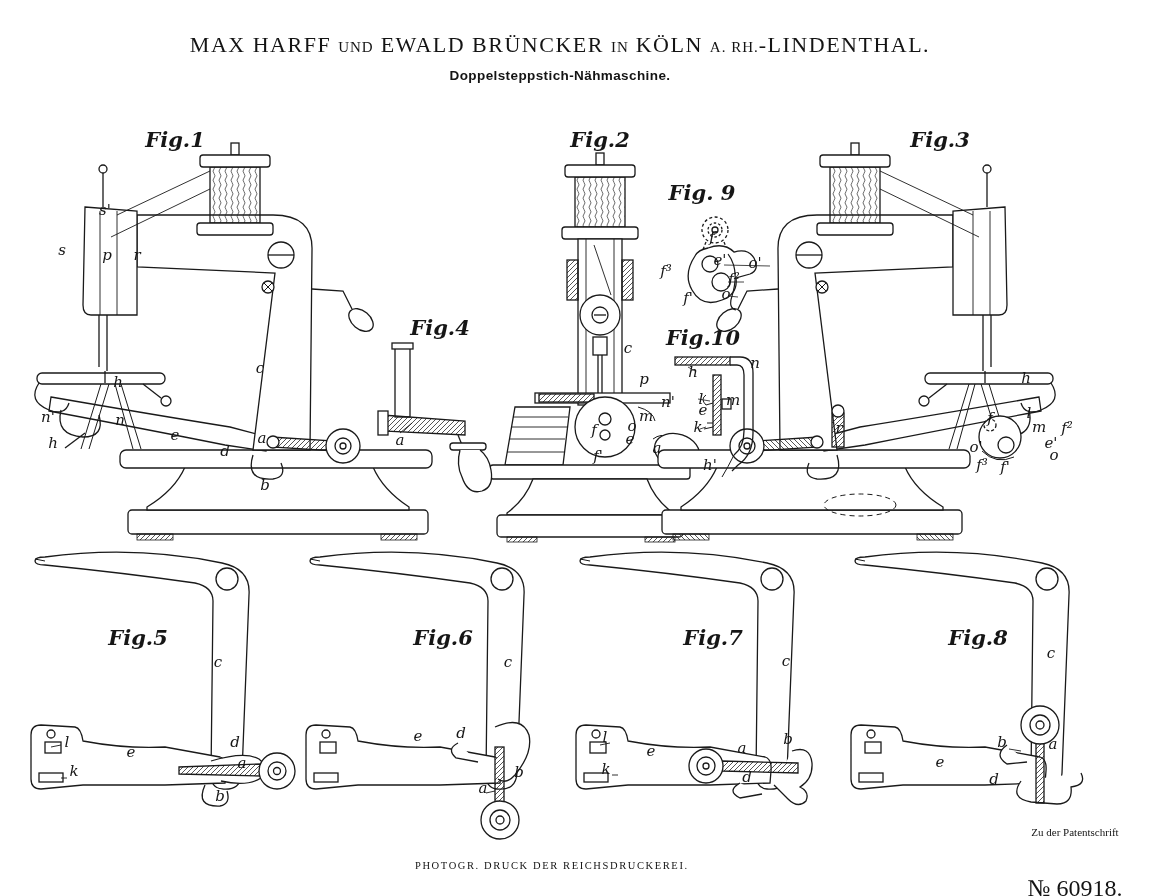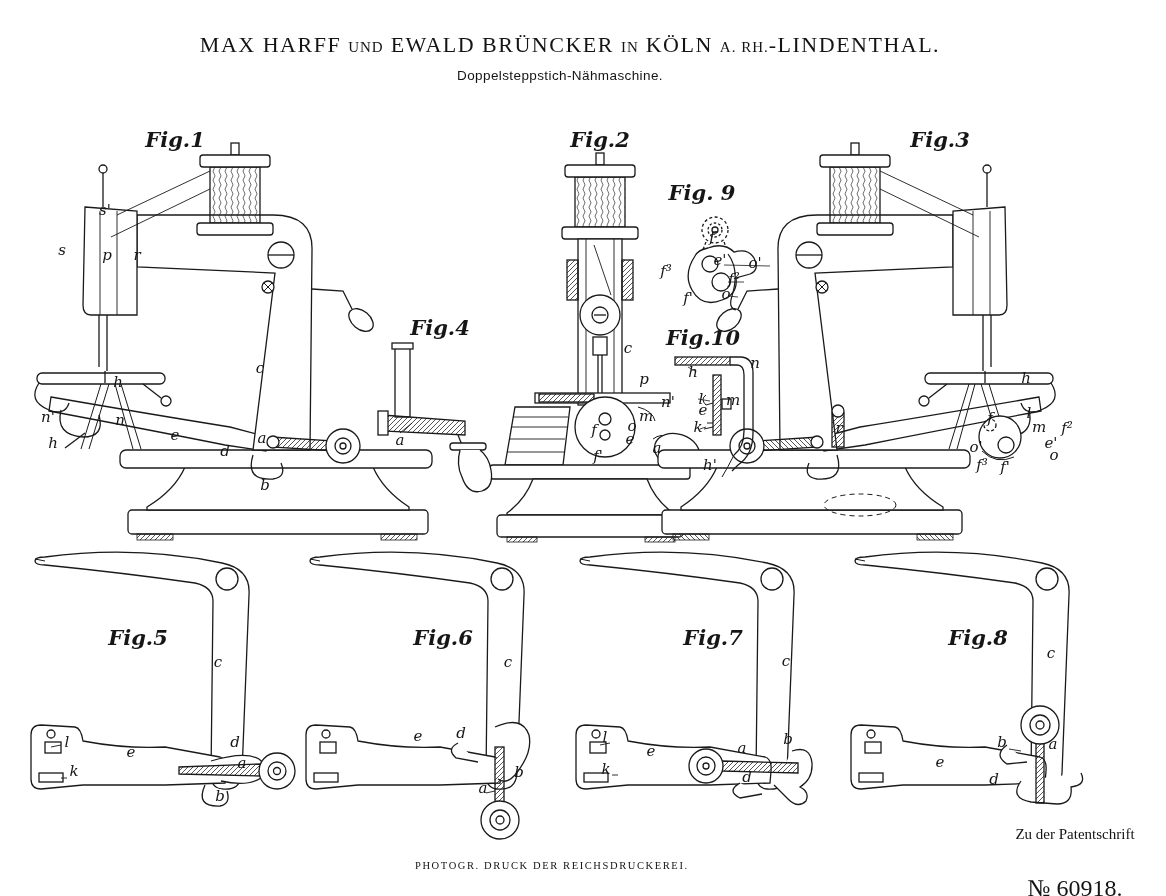--- a/index.html
+++ b/index.html
@@ -1,28 +1,28 @@
 <!DOCTYPE html>
 <html><head>
 <meta charset="utf-8">
 <style>
   html,body{margin:0;padding:0;background:#f6f6f4;}
   #sheet{position:relative;width:1166px;height:896px;background:#ffffff;overflow:hidden;
          font-family:"Liberation Serif", serif;color:#141414;}
   #sheet svg{position:absolute;overflow:visible;}
-  .title{position:absolute;left:140px;top:32px;width:860px;text-align:center;
+  .title{position:absolute;left:130px;top:32px;width:860px;text-align:center;
          font-size:22px;letter-spacing:1.5px;white-space:nowrap;}
   .title .sm{font-size:15px;letter-spacing:1px;}
   .subtitle{position:absolute;left:130px;top:68px;width:860px;text-align:center;
-            font-family:"Liberation Sans", sans-serif;font-weight:normal;font-size:13.5px;
+            font-family:"Liberation Sans", sans-serif;font-weight:bold;font-size:13.5px;
             letter-spacing:.4px;}
   .imprint{position:absolute;left:415px;top:860px;width:300px;text-align:left;
            font-size:10.5px;letter-spacing:1.6px;}
   .patent-ref{position:absolute;left:1000px;top:826px;width:150px;text-align:center;
-              font-size:15px;}
+              font-size:11px;}
   .patent-number{position:absolute;left:1000px;top:875px;width:150px;text-align:center;
                  font-size:24px;}
   .fig-caption{font:italic bold 21px "DejaVu Serif", serif;fill:#161616;text-anchor:middle;}
   .part-label{font:italic 15px "DejaVu Serif", serif;fill:#161616;text-anchor:middle;}
   .ln{stroke:#1a1a1a;fill:none;stroke-width:1.3;}
 </style>
 </head>
 <body>
 
 <div id="sheet">

